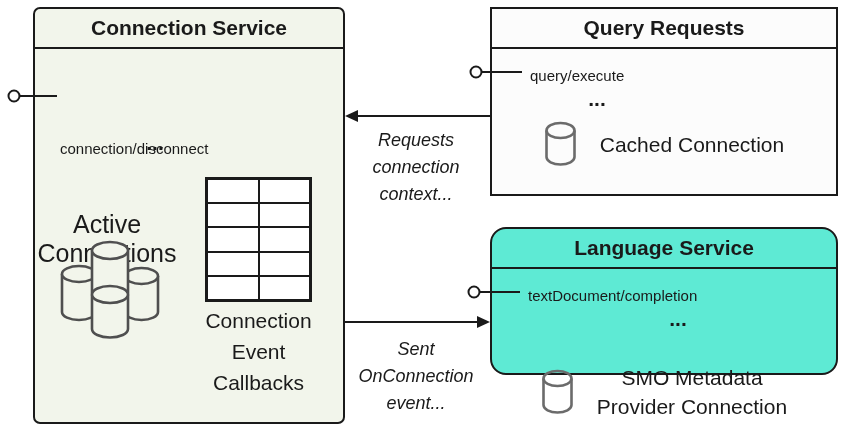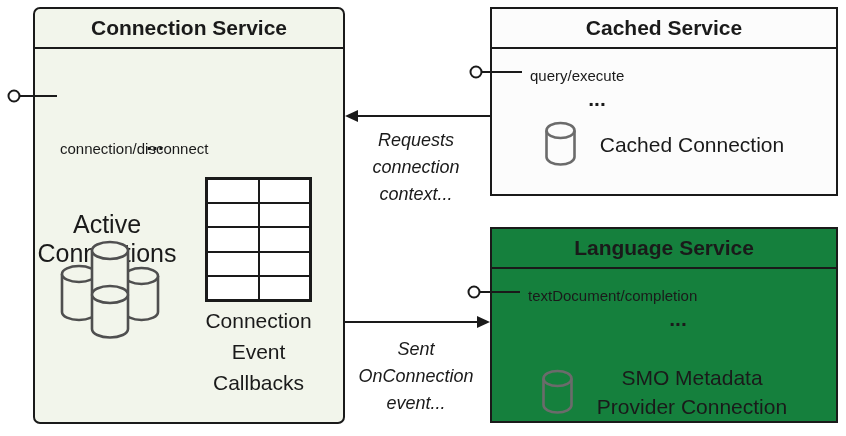--- a/index.html
+++ b/index.html
@@ -4,21 +4,21 @@
 <style>
   html,body{margin:0;padding:0;background:#ffffff;width:846px;height:436px;overflow:hidden;
     font-family:"Liberation Sans", sans-serif;color:#1a1a1a;}
   *{box-sizing:border-box;}
   .canvas{position:relative;width:846px;height:436px;}
   .overlay{position:absolute;left:0;top:0;width:846px;height:436px;pointer-events:none;}
 
   .box{position:absolute;border:2px solid #1a1a1a;}
   .box-conn{left:33px;top:7px;width:312px;height:417px;background:#f2f5eb;border-radius:7px;}
   .box-query{left:490px;top:7px;width:348px;height:189px;background:#fcfcfc;}
-  .box-lang{left:490px;top:227px;width:348px;height:196px;background:#15803d;}
+  .box-lang{left:490px;top:227px;width:348px;height:148px;background:#5eead4;border-radius:16px;}
 
   .box-header{height:40px;border-bottom:2px solid #1a1a1a;display:flex;align-items:center;
     justify-content:center;font-weight:bold;font-size:21px;}
 
   .methods{position:absolute;font-size:15px;line-height:31px;white-space:pre;}
   .conn-methods{left:25px;top:62px;}
   .q-method{left:38px;top:51px;}
   .l-method{left:36px;top:51px;}
   .ellipsis{position:absolute;font-size:21px;font-weight:bold;text-align:center;line-height:16px;}
   .conn-ellipsis{left:25px;width:190px;top:126px;}
@@ -87,21 +87,21 @@
         <div class="grid-cell"></div>
         <div class="grid-cell"></div>
         <div class="grid-cell"></div>
       </div>
     <div class="callbacks-label">Connection
 Event
 Callbacks</div>
   </div>
 
   <div class="box box-query">
-    <div class="box-header">Cached Service</div>
+    <div class="box-header">Query Requests</div>
     <div class="methods q-method">query/execute</div>
     <div class="ellipsis q-ellipsis">...</div>
     <div class="res-row q-res">
       <svg width="33" height="46" viewBox="0 0 33 46">
         <g fill="none" stroke="#6b6b6b" stroke-width="2.6">
           <path d="M2.5 9.5 L2.5 36 A14 7.5 0 0 0 30.5 36 L30.5 9.5"></path>
           <ellipse cx="16.5" cy="9.5" rx="14" ry="7.5"></ellipse>
         </g>
       </svg>
       <div class="res-text">Cached Connection</div>

